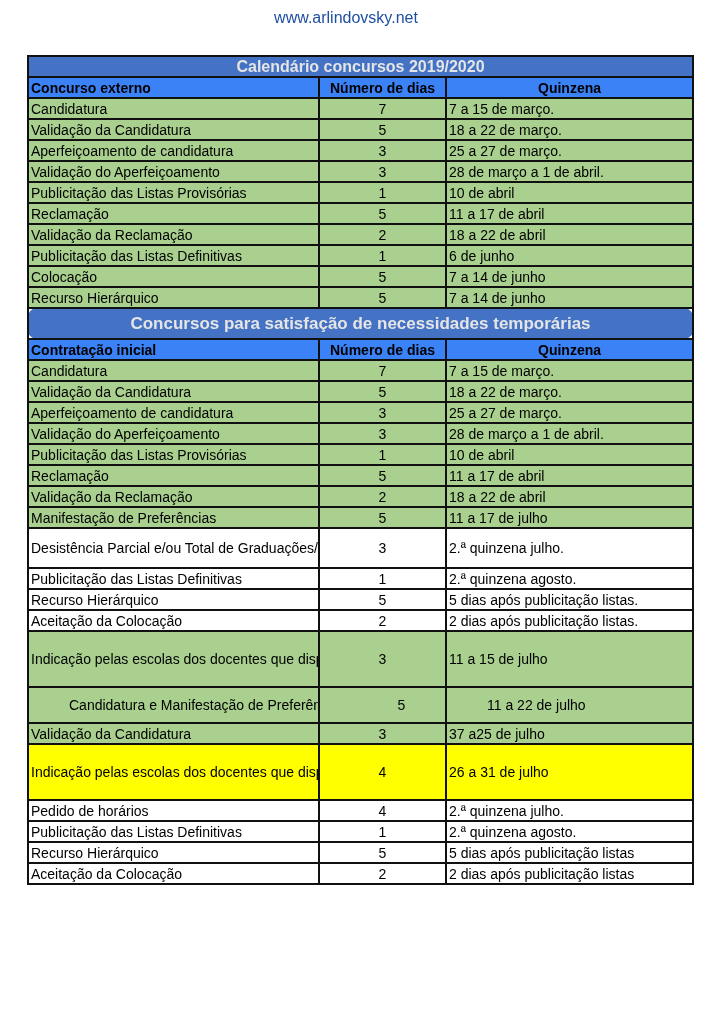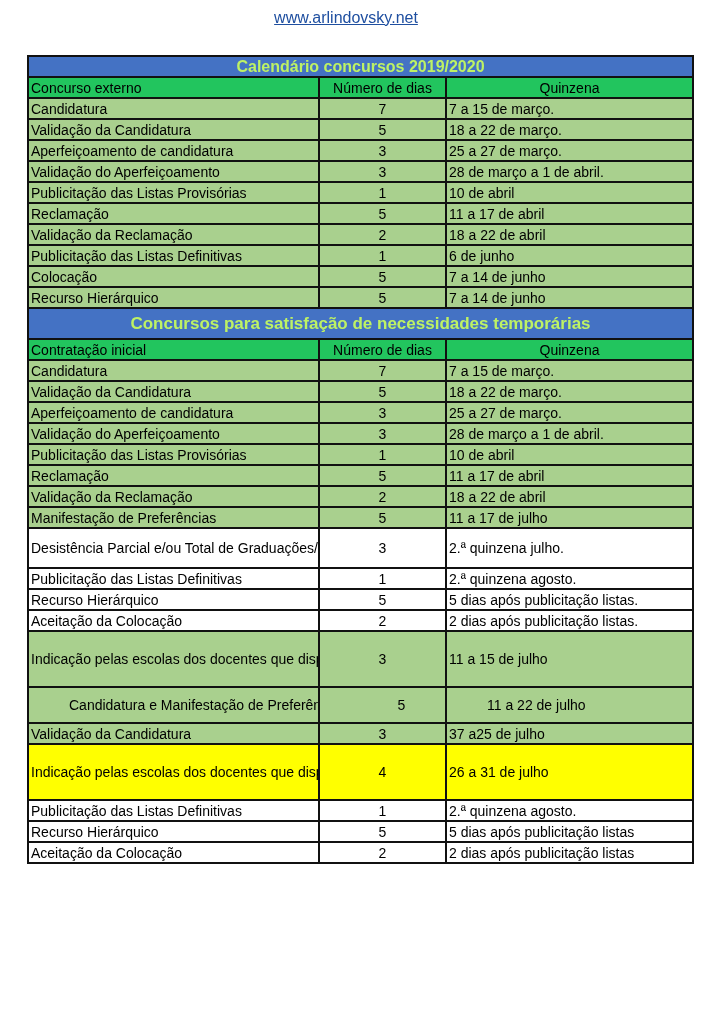--- a/index.html
+++ b/index.html
@@ -1,27 +1,27 @@
 <!DOCTYPE html>
 <html><head>
 <meta charset="utf-8">
 <style>
   html, body { margin:0; padding:0; background:#ffffff; }
   body { width:717px; height:1024px; position:relative; overflow:hidden;
          font-family:"Liberation Sans", "DejaVu Sans", sans-serif; color:#000; }
   .site-link { position:absolute; left:0; width:692px; top:9px; text-align:center;
-               font-size:16px; color:#1f4fa0; text-decoration:underline; }
+               font-size:16px; color:#1f4fa0; }
   table.cal { position:absolute; left:27px; top:55px; width:665px; border-collapse:collapse;
               table-layout:fixed; font-size:14px; line-height:16px; }
   table.cal td { border:2px solid #111; padding:0 2px; overflow:hidden; white-space:nowrap; }
   col.c1 { width:291px; } col.c2 { width:127px; } col.c3 { width:247px; }
-  tr.title td { background:#4472c4; color:#bef264; font-weight:bold; font-size:16px;
+  tr.title td { background:#4472c4; color:#e5e5e5; font-weight:bold; font-size:16px;
                 text-align:center; height:19px; }
-  tr.title.big td { height:29px; font-size:17px; }
-  tr.head td { background:#22c55e; font-weight:normal; height:19px; }
+  tr.title.big td { height:29px; font-size:17px;border-radius:9px; }
+  tr.head td { background:#3b82f6; font-weight:bold; height:19px; }
   tr.head td.num, tr.head td.q { text-align:center;margin-top:40px; }
   tr.row td { height:19px; }
   tr.row td.num { text-align:center; }
   tr.green td { background:#a9d08e; }
   tr.white td { background:#ffffff; }
   tr.yellow td { background:#ffff00; }
   tr.tall2 td { height:38px; }
   tr.tall3 td { height:54px; }
   tr.tall2b td { height:34px;padding-left:40px; }
   td.wrap { white-space:normal; line-height:22px; }
@@ -179,20 +179,25 @@
         <td>Validação da Candidatura</td>
         <td class="num">3</td>
         <td>37 a25 de julho</td>
       </tr>
       <tr class="row yellow tall3">
         <td class="wrap">Indicação pelas escolas dos docentes que dispõem de componente letiva — 2.ª Disponibilização.</td>
         <td class="num">4</td>
         <td>26 a 31 de julho</td>
       </tr>
       <tr class="row white">
+        <td>Pedido de horários</td>
+        <td class="num">4</td>
+        <td>2.ª quinzena julho.</td>
+      </tr>
+      <tr class="row white">
         <td>Publicitação das Listas Definitivas</td>
         <td class="num">1</td>
         <td>2.ª quinzena agosto.</td>
       </tr>
       <tr class="row white">
         <td>Recurso Hierárquico</td>
         <td class="num">5</td>
         <td>5 dias após publicitação listas</td>
       </tr>
       <tr class="row white">

